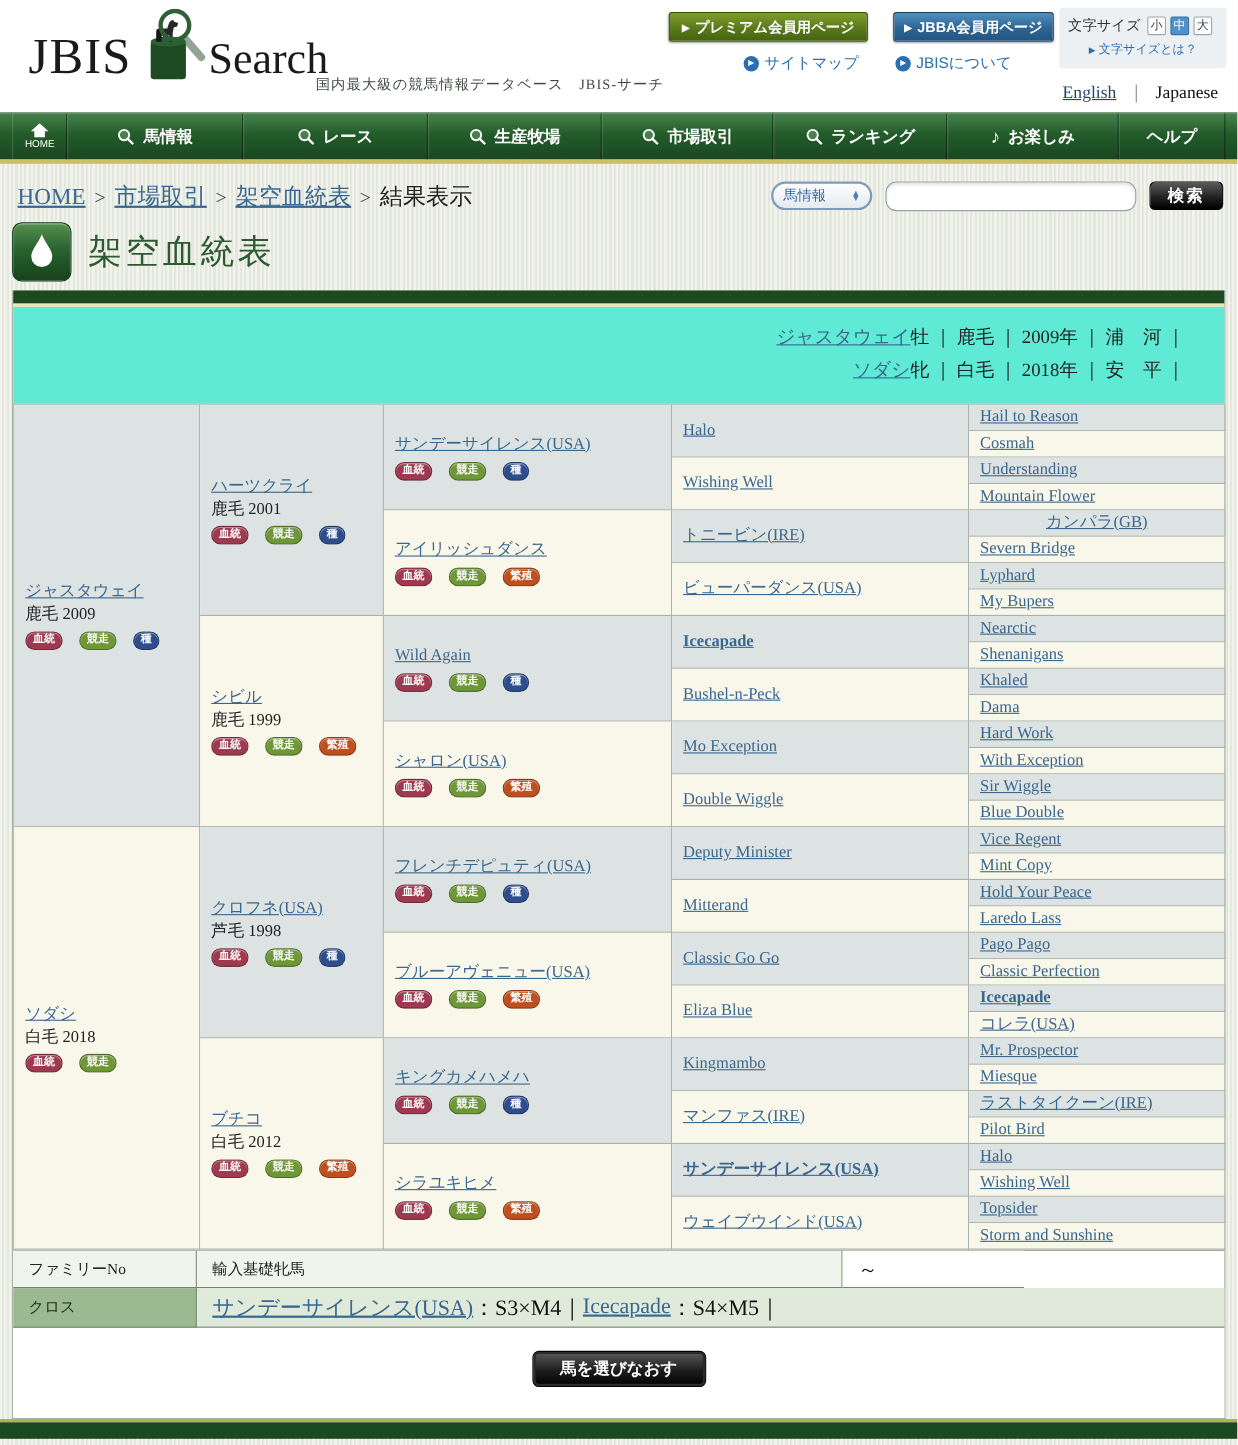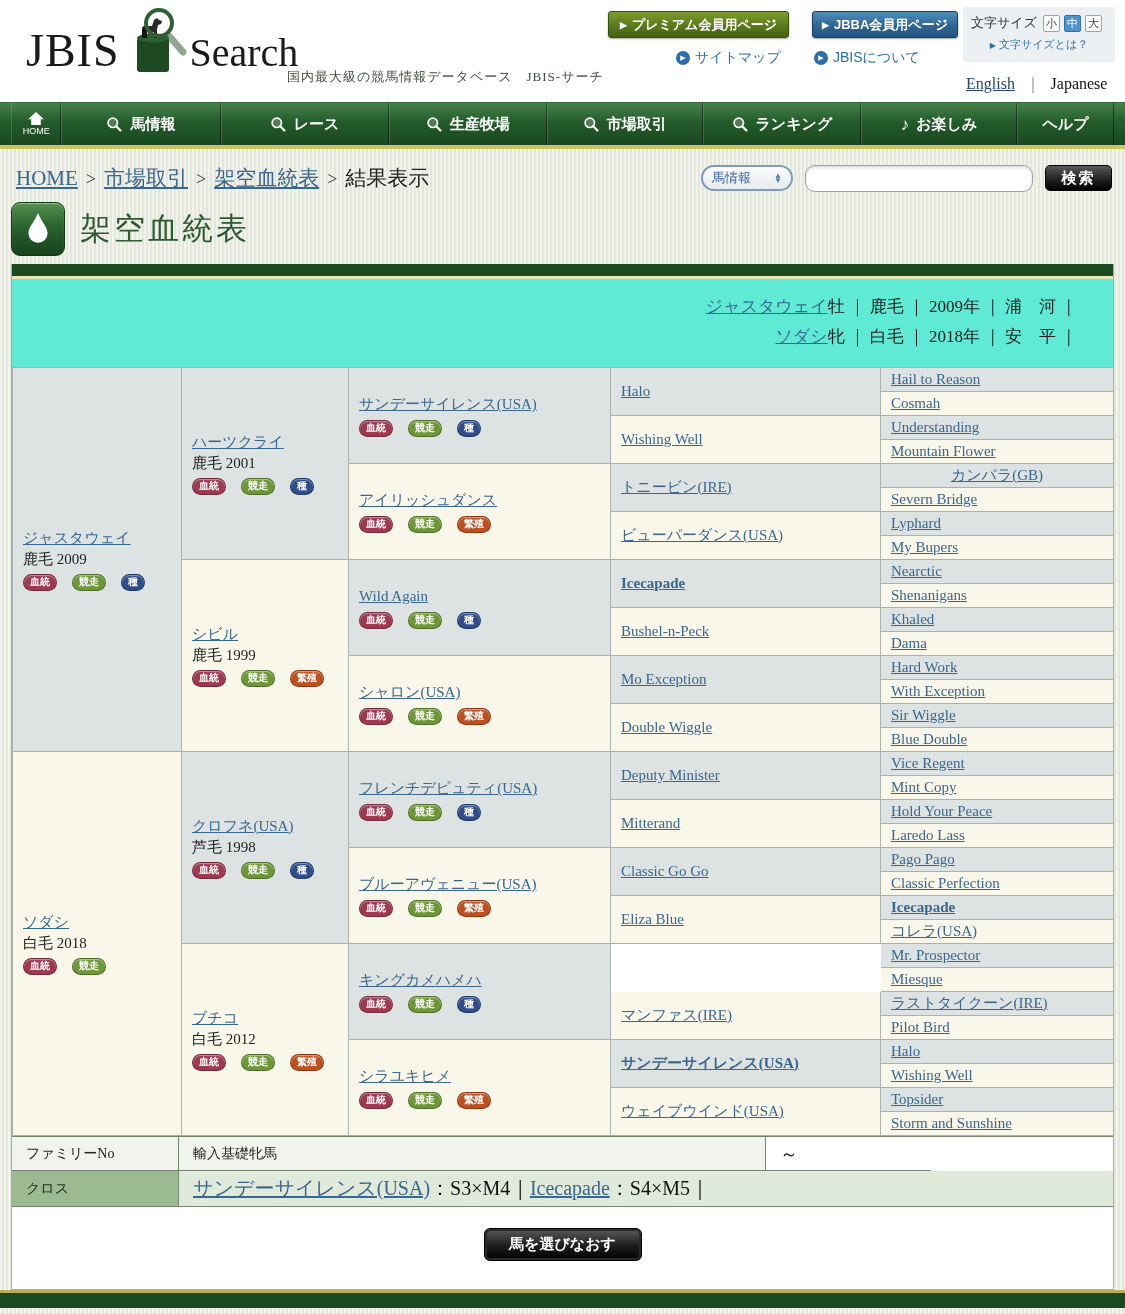--- a/index.html
+++ b/index.html
@@ -416,20 +416,23 @@
       </div>
       <div class="ped-cell dam" style="grid-area: 19 / 4 / span 2;">
         <a class="horse-link">Mitterand</a>
       </div>
       <div class="ped-cell sire" style="grid-area: 21 / 4 / span 2;">
         <a class="horse-link">Classic Go Go</a>
       </div>
       <div class="ped-cell dam" style="grid-area: 23 / 4 / span 2;">
         <a class="horse-link">Eliza Blue</a>
       </div>
+      <div class="ped-cell sire" style="grid-area: 25 / 4 / span 2;">
+        <a class="horse-link">Kingmambo</a>
+      </div>
       <div class="ped-cell dam" style="grid-area: 27 / 4 / span 2;">
         <a class="horse-link">マンファス(IRE)</a>
       </div>
       <div class="ped-cell sire" style="grid-area: 29 / 4 / span 2;">
         <a class="horse-link bold">サンデーサイレンス(USA)</a>
       </div>
       <div class="ped-cell dam" style="grid-area: 31 / 4 / span 2;">
         <a class="horse-link">ウェイブウインド(USA)</a>
       </div>
       <div class="ped-cell sire" style="grid-area: 1 / 5 / span 1;">

